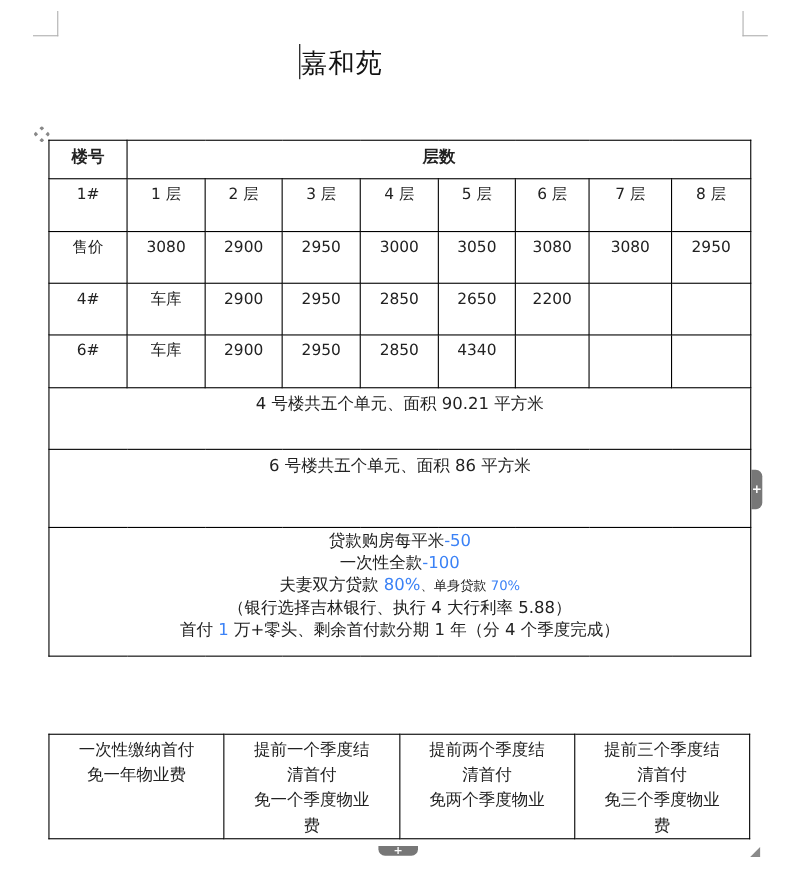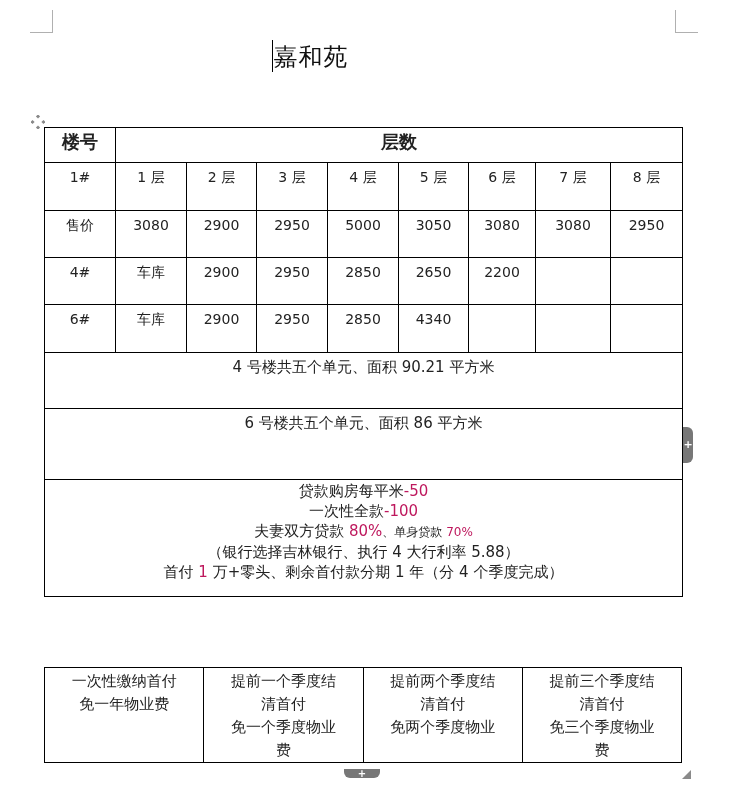--- a/index.html
+++ b/index.html
@@ -7,23 +7,23 @@
          font-family:"DejaVu Sans","Liberation Sans",sans-serif; color:#222; }
   .corner { position:absolute; border-color:#b0b0b0; border-style:solid; width:22px; height:12px; }
   .corner.tl { left:30px; top:10px; border-width:0 1px 1px 0; height:22px; }
   .corner.tr { left:675px; top:10px; border-width:0 0 1px 1px; height:22px; }
   .title { position:absolute; left:0; width:620px; top:40px; text-align:center;
            font-family:"DejaVu Serif","Liberation Serif",serif; font-size:24px; color:#111; letter-spacing:1px; }
   .caret { display:inline-block; width:1px; height:32px; background:#000; vertical-align:-7px; margin-right:1px; }
   .move-handle { position:absolute; left:31px; top:115px; width:14px; height:14px; }
   table.main { position:absolute; left:44px; top:127px; border-collapse:collapse; table-layout:fixed; width:638px; font-size:14px; }
   table.main td { border:1px solid #000; vertical-align:top; text-align:center; padding:4px 2px 0 2px; line-height:20px; }
-  .hdr td { font-weight:bold; font-size:18px; }
+  .hdr td { font-weight:bold; font-size:15px; }
   .note { font-size:15px; }
-  .red { color:#be185d;margin-top:32px; }
+  .red { color:#3b82f6;margin-top:32px; }
   .small { font-size:12px; }
   .promo { font-size:15px; line-height:23px; padding-top:1px !important; }
   table.bottom { position:absolute; left:44px; top:667px; border-collapse:collapse; table-layout:fixed; width:638px; font-size:15px; }
   table.bottom td { border:1px solid #000; vertical-align:top; text-align:center; padding:2px 10px 0 10px; line-height:23px; height:92px; }
   .add-col { position:absolute; left:683px; top:427px; width:10px; height:36px; background:#777; border-radius:0 6px 6px 0;
              color:#fff; font-size:11px; font-weight:bold; text-align:center; line-height:36px; }
   .add-row { position:absolute; left:344px; top:769px; width:36px; height:9px; background:#777; border-radius:0 0 6px 6px;
              color:#fff; font-size:10px; font-weight:bold; text-align:center; line-height:9px; }
   .resize { position:absolute; left:682px; top:770px; width:0; height:0;
             border-left:9px solid transparent; border-bottom:9px solid #8a8a8a; }
@@ -73,21 +73,21 @@
     <td>5 层</td>
     <td>6 层</td>
     <td>7 层</td>
     <td>8 层</td>
   </tr>
   <tr style="height:47px">
     <td>售价</td>
     <td>3080</td>
     <td>2900</td>
     <td>2950</td>
-    <td>5000</td>
+    <td>3000</td>
     <td>3050</td>
     <td>3080</td>
     <td>3080</td>
     <td>2950</td>
   </tr>
   <tr style="height:47px">
     <td>4#</td>
     <td>车库</td>
     <td>2900</td>
     <td>2950</td>

